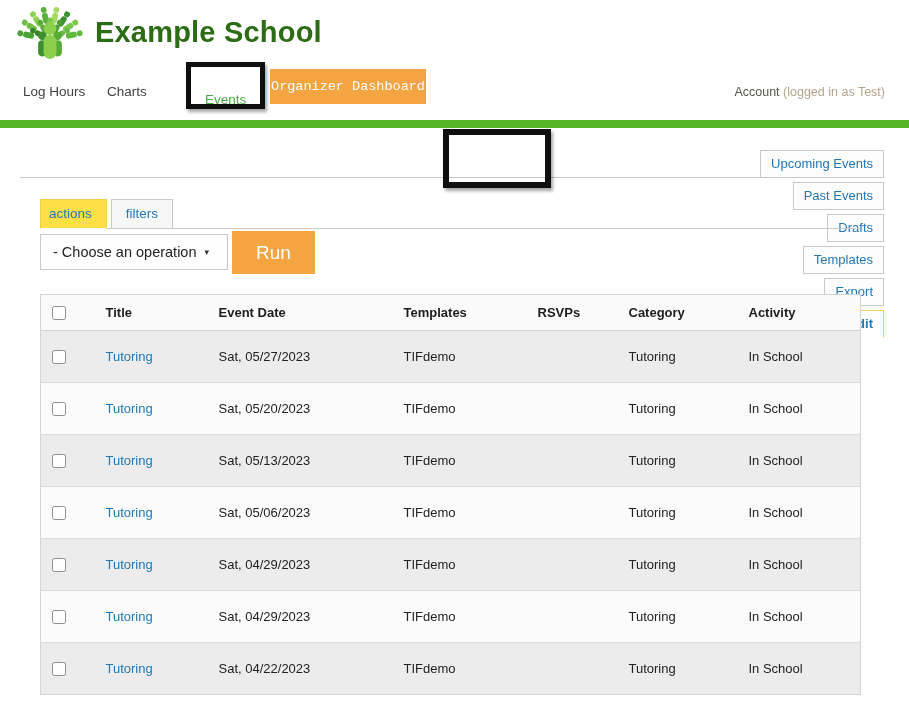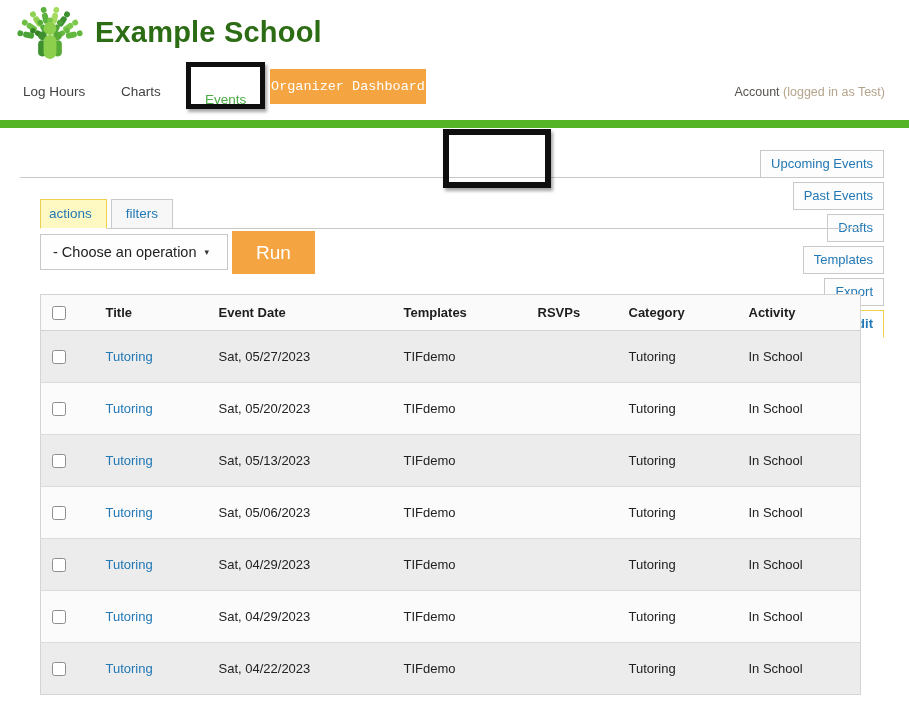--- a/index.html
+++ b/index.html
@@ -5,42 +5,42 @@
   * { box-sizing: border-box; margin: 0; padding: 0; }
   html, body { background: #fff; }
   body { font-family: "Liberation Sans", "DejaVu Sans", sans-serif; }
   .page { position: relative; width: 909px; height: 725px; background: #fff; overflow: hidden; }
 
   
   .logo { position: absolute; left: 13px; top: 2px; width: 74px; height: 64px; cursor: pointer; }
   .school-title { position: absolute; left: 95px; top: 16px; font-size: 29px; font-weight: 600; color: #2c6c14; letter-spacing: 0.2px; }
   .nav-item { position: absolute; top: 84px; font-size: 13.5px; color: #424242; cursor: pointer; white-space: nowrap; }
   .nav-log-hours { left: 23px; }
-  .nav-charts { left: 121px; }
+  .nav-charts { left: 107px; }
   .nav-events { left: 205px; color: #4cab45; margin-top: 8px; }
   .dash-btn { position: absolute; left: 270px; top: 69px; width: 156px; height: 35px; background: #f5a442; color: #fff;
               font-size: 13.5px; border: none; display: flex; align-items: center; justify-content: center; cursor: pointer;
               font-family: Liberation Mono, monospace; }
   .account { position: absolute; top: 85px; right: 24px; font-size: 12.5px; color: #57534d; cursor: pointer; white-space: nowrap; }
   .account .status { color: #b5a48c; }
   .green-bar { position: absolute; left: 0; top: 120px; width: 909px; height: 8px; background: #55b425; }
 
   
   .tabs { position: absolute; left: 20px; top: 150px; width: 864px; height: 28px; border-bottom: 1px solid #c9c9c9;
           display: flex; gap: 5px; align-items: flex-end; flex-direction: column; }
   .tab { height: 28px; line-height: 26px; padding: 0 10px; border: 1px solid #c9c9c9; background: #fdfdfd;
          color: #2178b5; font-size: 13px; margin-bottom: -1px; cursor: pointer; white-space: nowrap; }
   .tab.active { border-color: #f0cf4e; border-bottom: 1px solid #fff; background: #fff; font-weight: bold; }
 
   
   .subtabs { position: absolute; left: 40px; top: 199px; width: 820px; height: 30px; border-bottom: 1px solid #c9c9c9;
              display: flex; gap: 4px; align-items: flex-end; }
   .subtab { height: 30px; line-height: 28px; padding: 0 14px; border: 1px solid #c9c9c9; background: #f7f7f7;
             color: #2178b5; font-size: 13.5px; margin-bottom: -1px; cursor: pointer; }
-  .subtab.active { border-color: #f0cf4e; border-bottom: 1px solid #fff; background: #fef9c3; padding-left: 8px; }
+  .subtab.active { border-color: #f0cf4e; border-bottom: 1px solid #fff; background: #fde047; padding-left: 8px; }
 
   
   .op-dropdown { position: absolute; left: 40px; top: 234px; width: 188px; height: 36px; border: 1px solid #c9c9c9;
                  background: #fefefe; font-size: 14.5px; color: #222; display: flex; align-items: center;
                  padding: 10px 12px; cursor: pointer; }
   .op-dropdown .caret { margin-left: 8px; font-size: 9px; color: #333; }
   .run-btn { position: absolute; left: 232px; top: 231px; width: 83px; height: 43px; background: #f5a442; color: #fff;
              font-size: 19px; border: none; display: flex; align-items: center; justify-content: center;
              cursor: pointer; font-family: inherit; }
 

